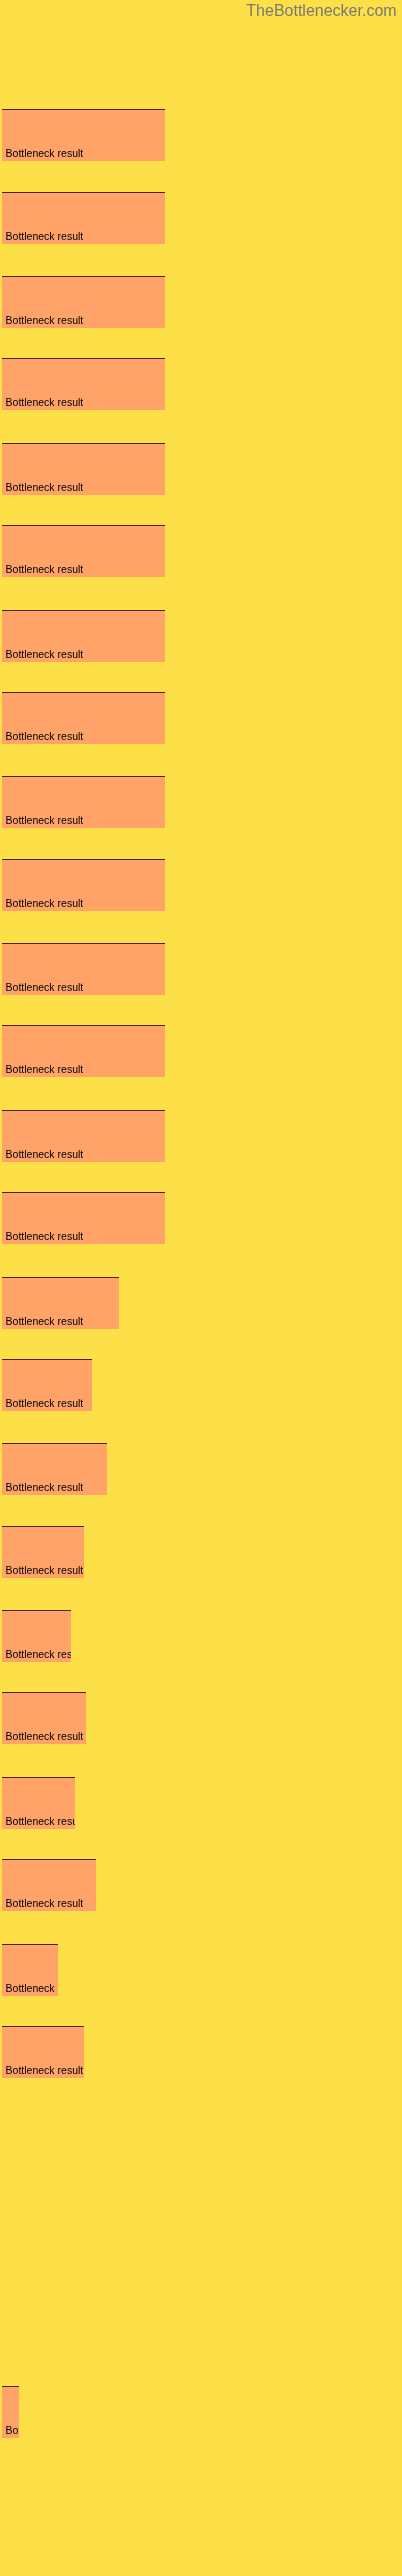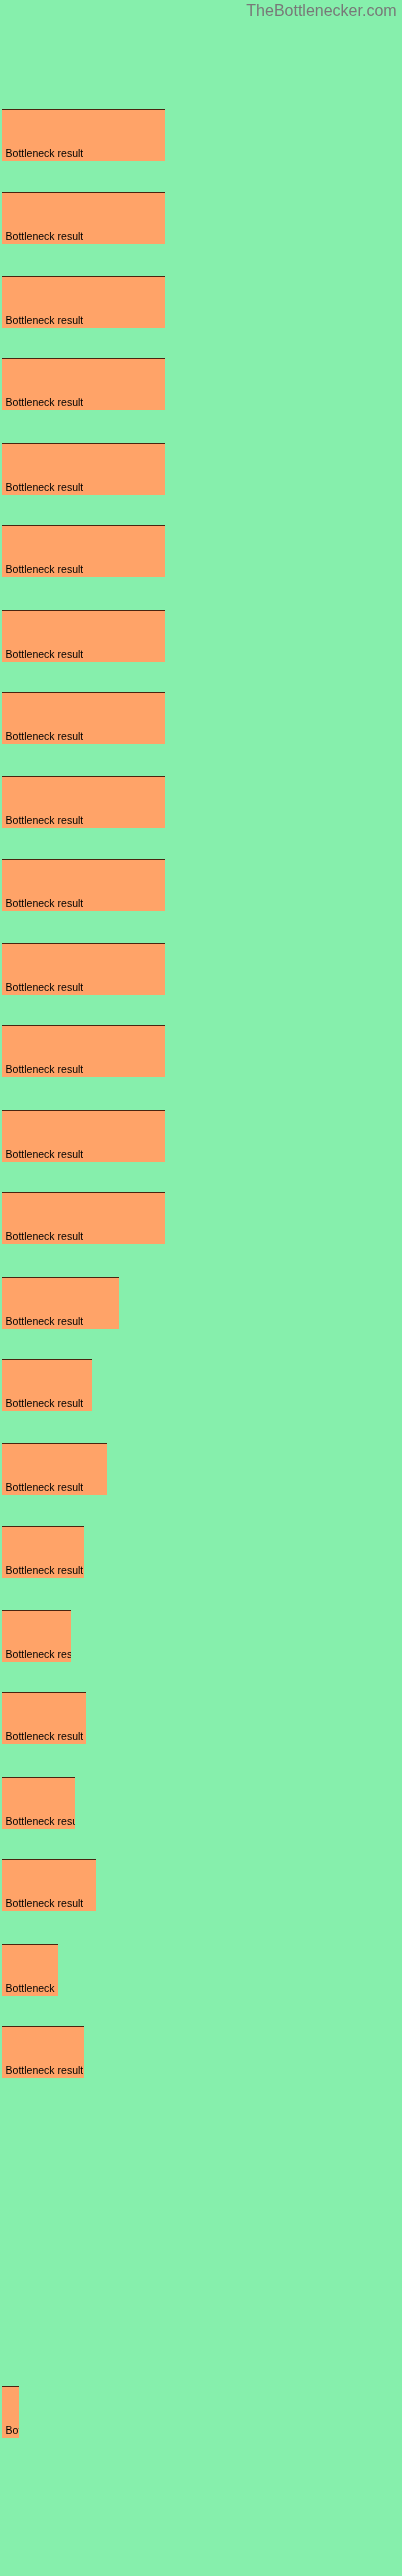--- a/index.html
+++ b/index.html
@@ -13,21 +13,21 @@
     position: relative;
     overflow: hidden;
     font-family: "Liberation Sans", sans-serif;
   }
   #chart-root {
     position: absolute;
     left: 0;
     top: 0;
     width: 403px;
     height: 2576px;
-    background: #86efac;
+    background: #fde047;
   }
   #chart-title {
     position: absolute;
     right: 6.4px;
     top: 0.8px;
     font-size: 16px;
     font-family: "Liberation Sans", sans-serif;
     color: #787878;
     letter-spacing: 0px;
     white-space: nowrap;

